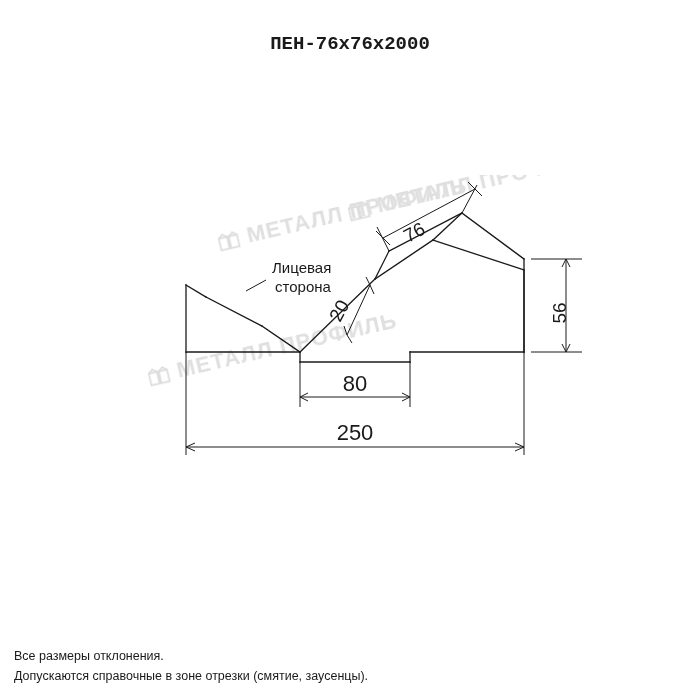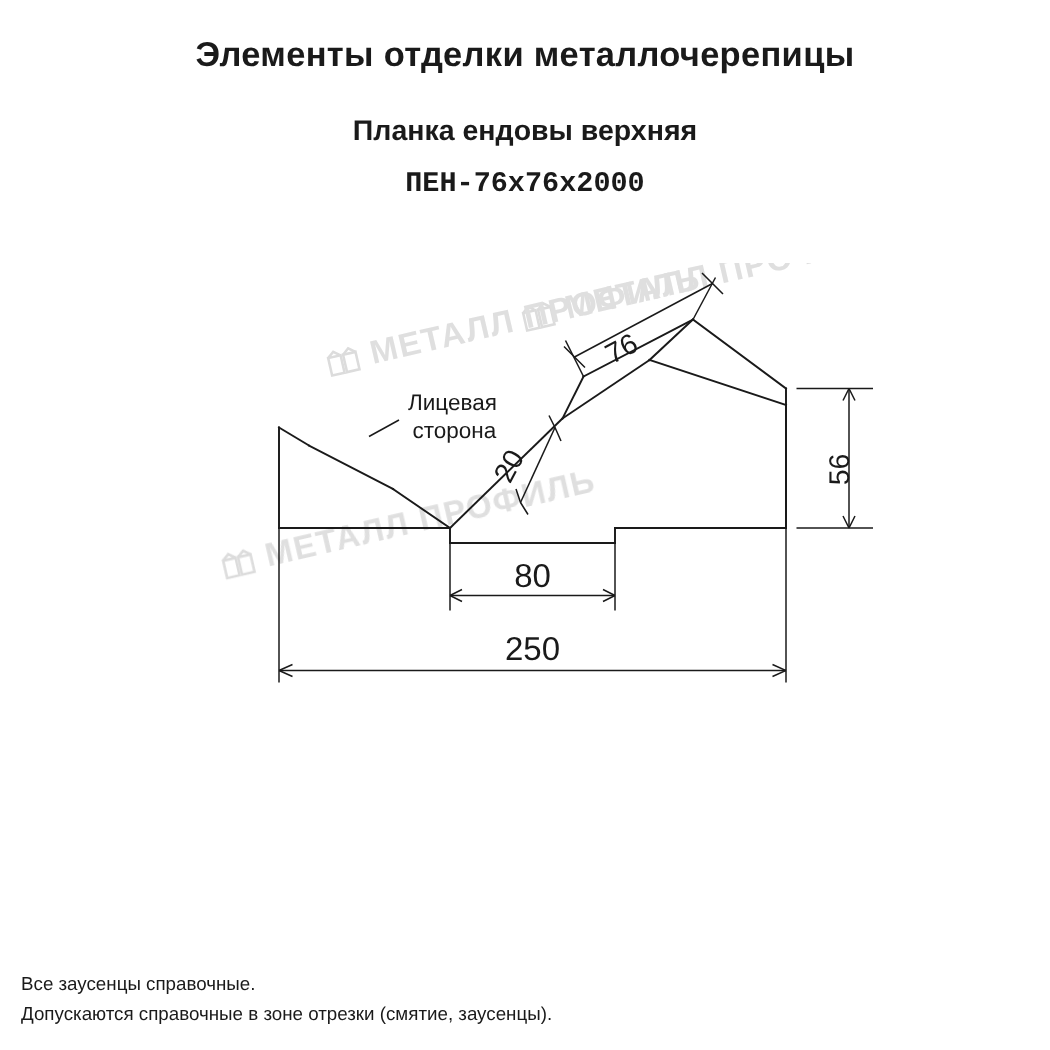--- a/index.html
+++ b/index.html
@@ -101,22 +101,20 @@
     font-family: "Liberation Sans", sans-serif;
     font-size: 15px;
   }
 </style>
 </head>
 <body>
 
 <div class="page">
 
   <div class="header">
-    <div class="title-main">Элементы отделки металлочерепицы</div>
-    <div class="title-sub">Планка ендовы верхняя</div>
     <div class="title-code">ПЕН-76х76х2000</div>
   </div>
 
   <div class="drawing-area">
     <svg width="700" height="350" viewBox="0 0 700 350" xmlns="http://www.w3.org/2000/svg">
 
       <g opacity="0.9">
 
         <g transform="translate(345,25) rotate(-13)">
           <g class="wm" transform="translate(0,6) scale(0.85)">
@@ -224,17 +222,17 @@
         <path class="thin" d="M186 272 L524 272"></path>
         <path class="thin" d="M186 272 L195 268 M186 272 L195 276"></path>
         <path class="thin" d="M524 272 L515 268 M524 272 L515 276"></path>
         <text class="dim-text-big" x="355" y="265" text-anchor="middle">250</text>
       </g>
 
     </svg>
   </div>
 
   <div class="footer">
-    <div>Все заусенцы справочные.</div>
+    <div>Все размеры отклонения.</div>
     <div>Допускаются справочные в зоне отрезки (смятие, заусенцы).</div>
   </div>
 
 </div>
 
 </body></html>

